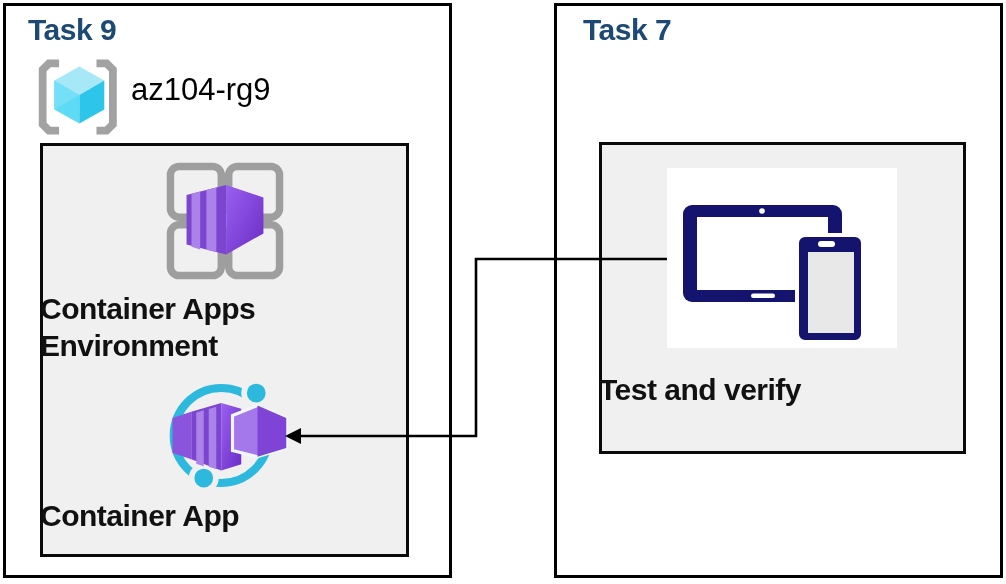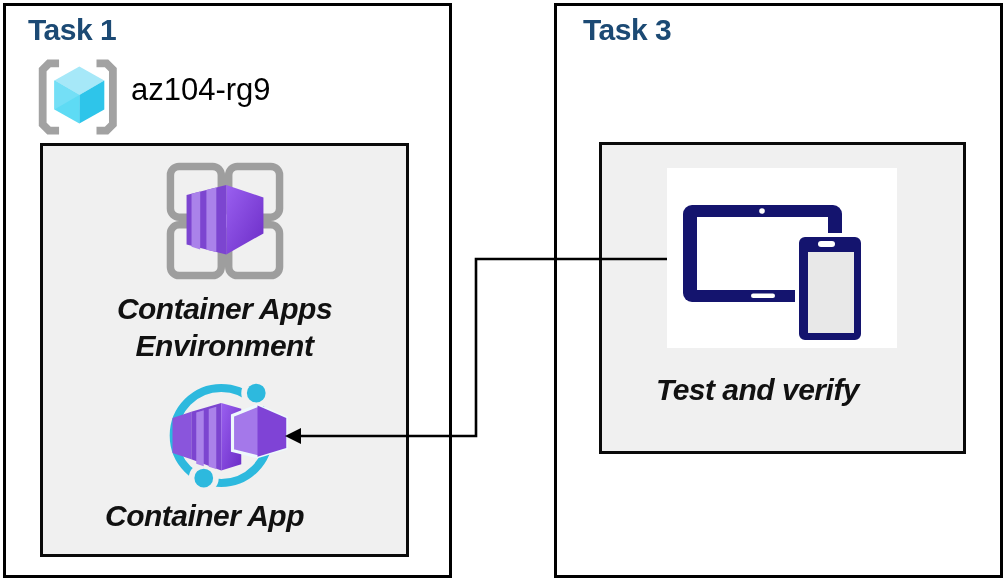--- a/index.html
+++ b/index.html
@@ -15,38 +15,38 @@
     letter-spacing:-0.5px;white-space:nowrap;
   }
   .inner-box{
     position:absolute;border:3px solid #0a0a0a;background:#F0F0F0;box-sizing:border-box;
   }
   .rg-name{
     position:absolute;left:131px;top:72px;font-size:31px;font-weight:normal;color:#000;
     white-space:nowrap;
   }
   .node-label{
-    position:absolute;font-size:30px;font-weight:bold;color:#111;text-align:center;
-    line-height:37px;letter-spacing:-0.5px;font-style:italic;
+    position:absolute;font-size:30px;font-weight:bold;color:#111;text-align:left;
+    line-height:37px;letter-spacing:-0.5px;
   }
   .icon{position:absolute;}
   .device-bg{
     position:absolute;left:667px;top:168px;width:230px;height:180px;background:#ffffff;
   }
   #connector{
     position:absolute;left:0;top:0;width:1006px;height:584px;
     pointer-events:none;z-index:20;
   }
 </style>
 </head>
 <body>
 
 <div class="panel" style="left:3px;top:3px;width:449px;height:575px;"></div>
 
-<div class="panel-title" style="left:28px;top:13px;">Task 1</div>
+<div class="panel-title" style="left:28px;top:13px;">Task 9</div>
 
 <svg class="icon" style="left:36px;top:58px;" width="82" height="78" viewBox="0 0 100 100">
   <path d="M27,7 H14 L6,15 V85 L14,93 H27" fill="none" stroke="#A2A2A2" stroke-width="10"></path>
   <path d="M75,7 H88 L96,15 V85 L88,93 H75" fill="none" stroke="#A2A2A2" stroke-width="10"></path>
   <polygon points="53,11 85,29 53,47.5 21,29" fill="#A6E8F8"></polygon>
   <polygon points="21,29 53,47.5 53,84 21,66" fill="#5EDBF4"></polygon>
   <polygon points="85,29 85,66 53,84 53,47.5" fill="#2EC5EA"></polygon>
   <polygon points="21,29 53,47.5 21,66" fill="#74DFF6"></polygon>
 </svg>
 
@@ -96,21 +96,21 @@
   <polygon points="35,28.7 41,27 41,76.8 35,75" fill="#AA82EA"></polygon>
   <polygon points="45,24 61,28.5 61,73 45,78" fill="url(#gradApp)"></polygon>
   <polygon points="54,34 74,26 97,36 97,60 74,67 54,62" fill="#A478EA" stroke="#EEF8FC" stroke-width="2.5"></polygon>
   <polygon points="74,26 97,36 97,60 74,67" fill="#7F43D6"></polygon>
 </svg>
 
 <div class="node-label" style="left:40px;top:497px;width:329px;">Container App</div>
 
 <div class="panel" style="left:554px;top:3px;width:449px;height:575px;"></div>
 
-<div class="panel-title" style="left:583px;top:13px;">Task 3</div>
+<div class="panel-title" style="left:583px;top:13px;">Task 7</div>
 
 <div class="inner-box" style="left:599px;top:142px;width:367px;height:312px;"></div>
 
 <div class="device-bg">
   <svg width="230" height="180" viewBox="0 0 230 180">
     <rect x="16" y="37" width="159" height="97" rx="9" fill="#14146E"></rect>
     <rect x="30" y="49" width="131" height="73" fill="#FFFFFF"></rect>
     <circle cx="95" cy="43" r="2.8" fill="#FFFFFF"></circle>
     <rect x="84" y="125.5" width="24" height="4.5" rx="2.2" fill="#FFFFFF"></rect>
     <rect x="130" y="67" width="66" height="107" rx="8" fill="#14146E" stroke="#FFFFFF" stroke-width="4"></rect>

